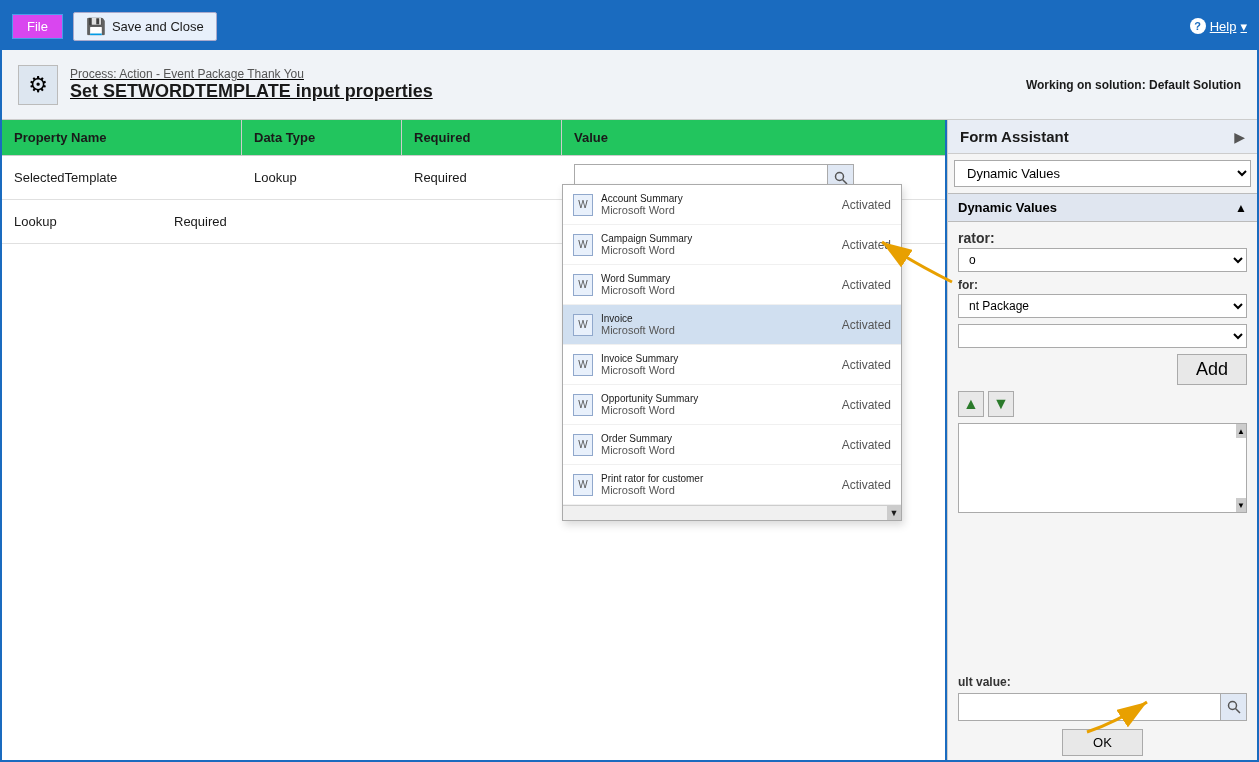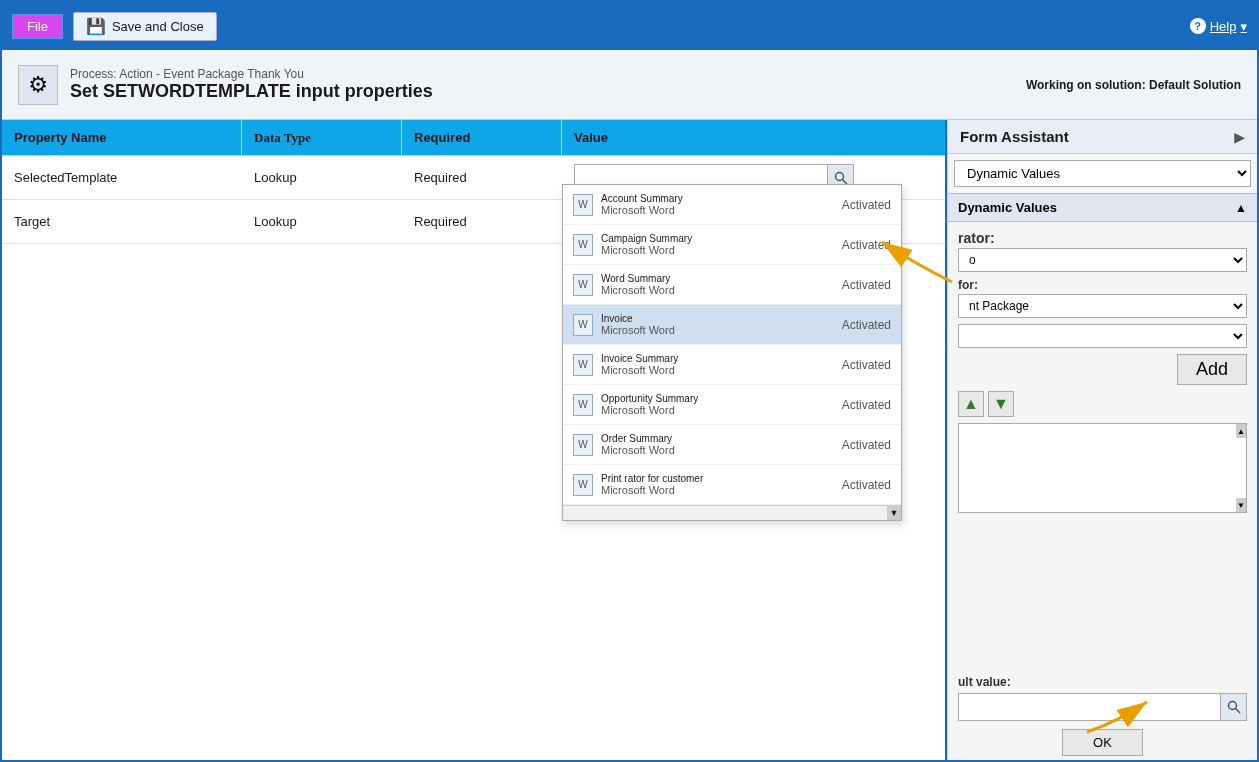--- a/index.html
+++ b/index.html
@@ -9,36 +9,36 @@
     .title-bar { background: #1a6bbf; height: 48px; display: flex; align-items: center; padding: 0 10px; }
     .file-btn { background: #d946ef; border: 1px solid #4a9de8; color: #fff; font-size: 13px; padding: 4px 14px; cursor: pointer; margin-right: 10px; }
     .save-close-btn { display: flex; align-items: center; gap: 6px; background: #e8f0fb; border: 1px solid #aac; padding: 4px 12px; cursor: pointer; font-size: 13px; color: #1a1a1a; border-radius: 2px; }
     .help-link { margin-left: auto; color: #fff; font-size: 13px; text-decoration: underline; cursor: pointer; display: flex; align-items: center; gap: 4px; }
     .help-icon { width: 16px; height: 16px; background: #fff; border-radius: 50%; display: flex; align-items: center; justify-content: center; color: #1a6bbf; font-weight: bold; font-size: 11px; }
 
     
     .header-area { background: #f0f3f7; border-bottom: 1px solid #ccc; padding: 8px 16px; display: flex; align-items: center; justify-content: space-between; min-height: 70px; }
     .header-left { display: flex; align-items: center; gap: 12px; }
     .gear-icon-box { width: 40px; height: 40px; background: #dde6f0; border: 1px solid #bbb; display: flex; align-items: center; justify-content: center; font-size: 22px; }
-    .header-text { display: flex; flex-direction: column; }
+    .header-text { display: flex; flex-direction: column; text-decoration: underline; }
     .header-subtitle { font-size: 12px; color: #555; }
     .header-title { font-size: 18px; font-weight: bold; color: #1a1a1a; text-align: right; }
     .working-solution { font-size: 12px; font-weight: bold; color: #1a1a1a; }
 
     
     .main-layout { display: flex; height: calc(762px - 48px - 70px); }
 
     
     .left-content { flex: 1; border-right: 2px solid #1a6bbf; overflow: hidden; }
 
     
-    .table-header { display: flex; background: #0ea5e9; border-bottom: 1px solid #ccc; height: 36px; align-items: center; }
+    .table-header { display: flex; background: #22c55e; border-bottom: 1px solid #ccc; height: 36px; align-items: center; }
     .th-cell { padding: 0 12px; font-weight: bold; color: #1a1a1a; font-size: 13px; display: flex; align-items: center; height: 100%; border-right: 1px solid #ccc; }
     .th-property { width: 240px; }
-    .th-datatype { width: 160px; font-family: Liberation Serif, serif; }
+    .th-datatype { width: 160px; }
     .th-required { width: 160px; }
     .th-value { flex: 1; border-right: none; }
 
     
     .table-row { display: flex; border-bottom: 1px solid #e0e0e0; height: 44px; align-items: center; }
     .td-cell { padding: 0 12px; color: #1a1a1a; font-size: 13px; display: flex; align-items: center; height: 100%; }
     .td-property { width: 240px; }
     .td-datatype { width: 160px; }
     .td-required { width: 160px; }
     .td-value { flex: 1; position: relative; }
@@ -208,21 +208,20 @@
           </div>
 
           <div style="display:flex; justify-content:flex-end; background:#f0f0f0; border-top:1px solid #ccc;">
             <div style="width:14px; height:14px; background:#ccc; display:flex; align-items:center; justify-content:center; cursor:pointer; font-size:9px;">▼</div>
           </div>
         </div>
       </div>
     </div>
 
     <div class="table-row">
-      <div class="td-cell td-property">Target</div>
       <div class="td-cell td-datatype">Lookup</div>
       <div class="td-cell td-required">Required</div>
       <div class="td-cell td-value"></div>
     </div>
   </div>
 
   <div class="right-panel">
     <div class="panel-header">
       <span class="panel-title">Form Assistant</span>
       <span class="panel-expand-btn">▶</span>

